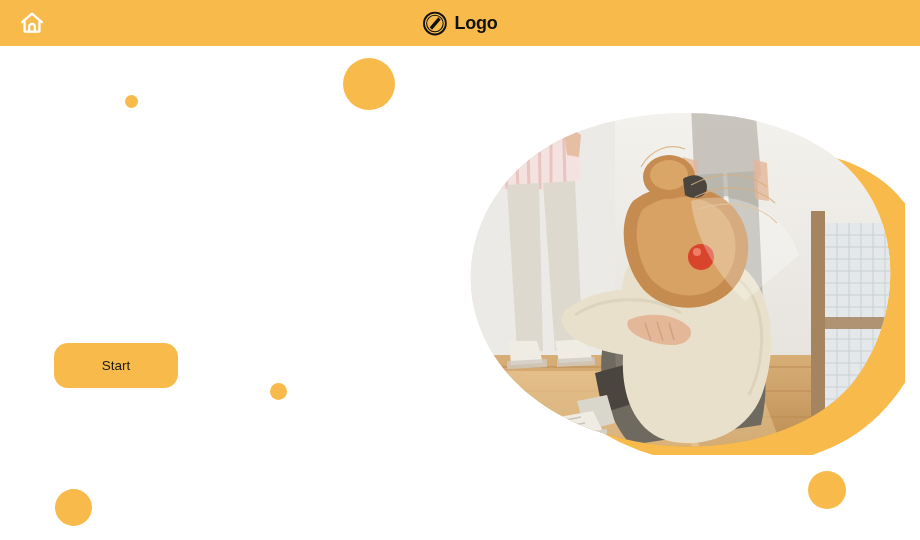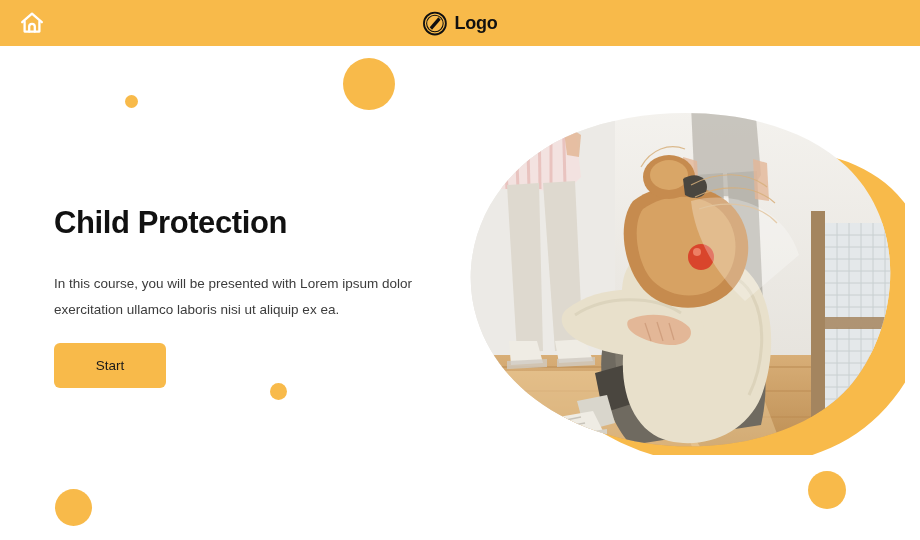--- a/index.html
+++ b/index.html
@@ -142,25 +142,25 @@
     margin: 30px 0 0 0;
     font-size: 13.5px;
     line-height: 1.92;
     color: #3c3c3c;
     max-width: 365px;
   }
   .start-btn {
     position: absolute;
     left: 54px;
     top: 343px;
-    width: 112px;
+    width: 124px;
     height: 45px;
     background: #f8ba4a;
     border: none;
-    border-radius: 6px;
+    border-radius: 14px;
     color: #1a1a1a;
     font-family: "Liberation Sans", sans-serif;
     font-size: 13.5px;
     cursor: pointer;
     display: flex;
     align-items: center;
     justify-content: center;
   }
 
   
@@ -215,24 +215,20 @@
     </div>
 
   </div>
 
   <span class="dot dot-a"></span>
   <span class="dot dot-b"></span>
   <span class="dot dot-c"></span>
   <span class="dot dot-d"></span>
   <span class="dot dot-e"></span>
 
-  <div class="copy">
-    <h1 class="headline">Child Protection</h1>
-    <p class="blurb">In this course, you will be presented with Lorem ipsum dolor exercitation ullamco laboris nisi ut aliquip ex ea.</p>
-  </div>
 
   <button class="start-btn">Start</button>
 
   <div class="hero">
     <svg width="450" height="350" viewBox="0 0 450 350">
       <defs>
         <clipPath id="blobClip">
           <path d="M120 28
                    C205 -6, 330 2, 392 62
                    C452 120, 444 214, 402 272

